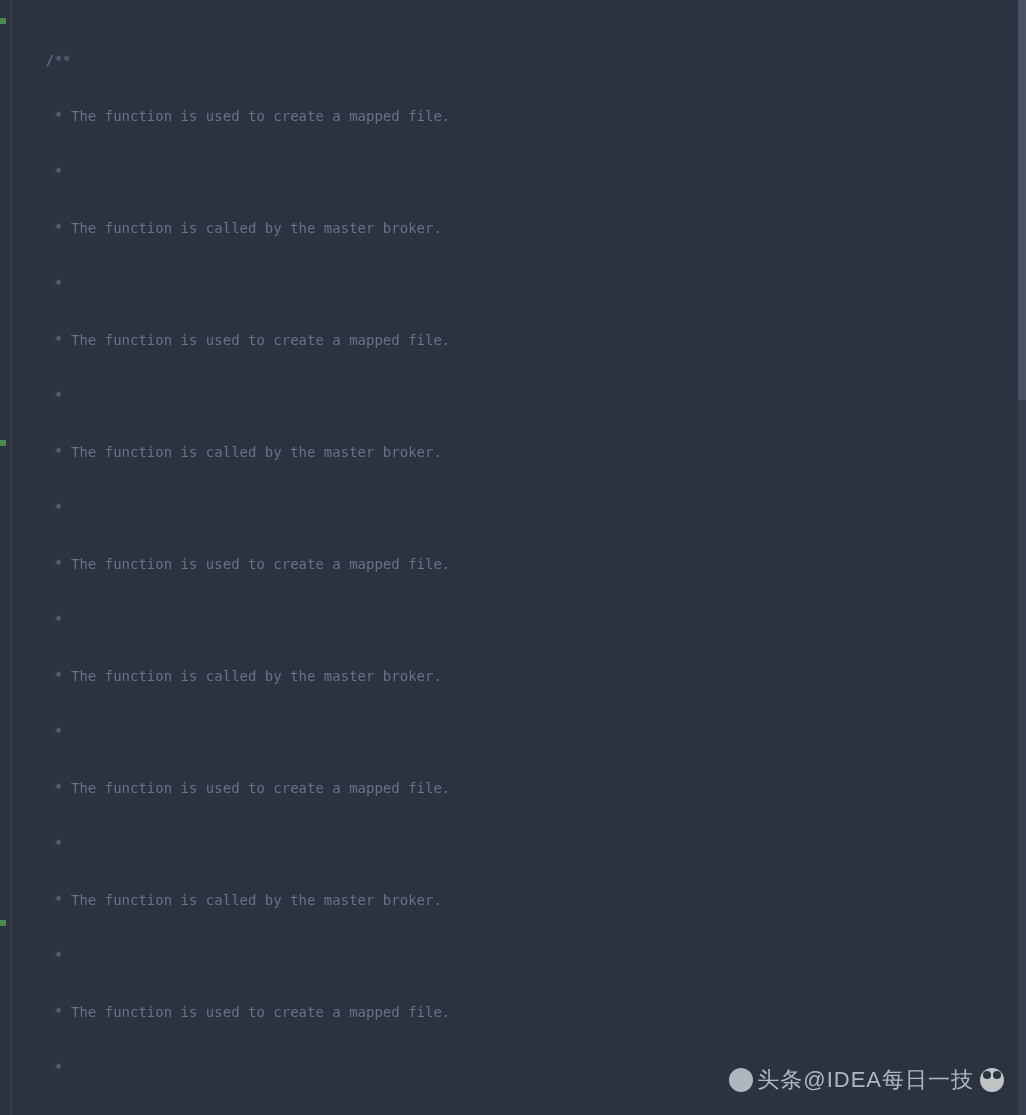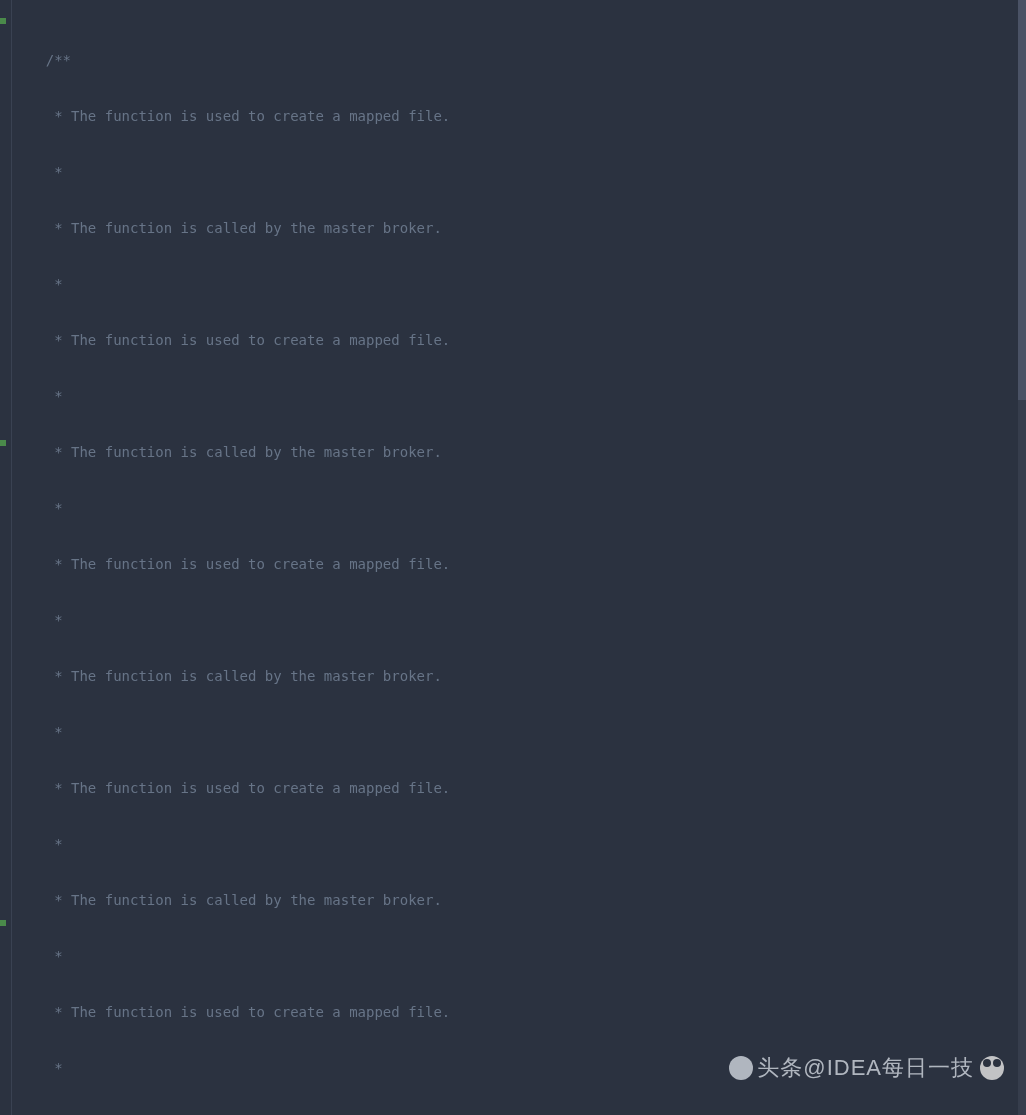--- a/index.html
+++ b/index.html
@@ -51,21 +51,21 @@
   right: 0;
   top: 0;
   width: 8px;
   height: 400px;
   background: #4a5265;
 }
 .line { display: block; }
 .comment { color: #677487; }
 .watermark {
   position: absolute;
-  bottom: 32px;
+  bottom: 20px;
   right: 22px;
   display: flex;
   align-items: center;
   gap: 6px;
   color: #c8ced6;
   font-family: -apple-system, sans-serif;
   font-size: 22px;
   font-weight: 500;
   opacity: 0.85;
   letter-spacing: 1px;

